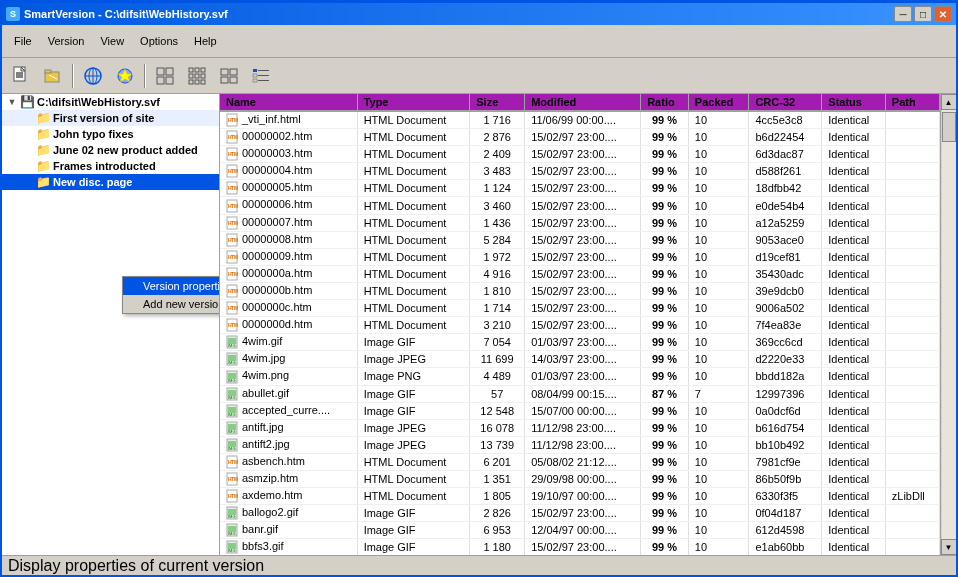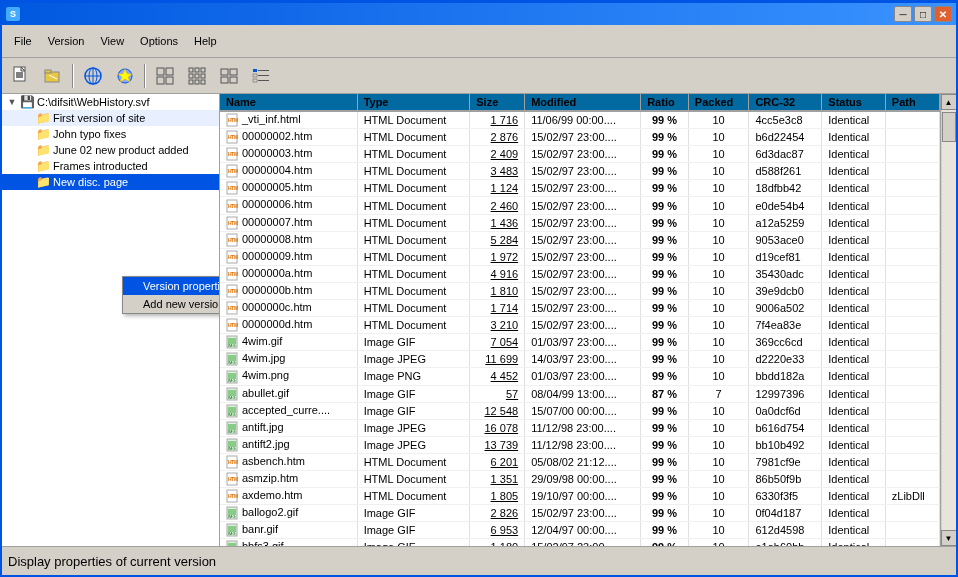--- a/index.html
+++ b/index.html
@@ -138,38 +138,38 @@
       align-items: center;
       padding: 1px 0;
       cursor: pointer;
       white-space: nowrap;
       font-size: 11px;
       user-select: none;
     }
     .tree-item.highlighted { background: #e8f0ff; }
     .tree-expand { width: 16px; display: inline-flex; align-items: center; justify-content: center; font-size: 9px; color: #555; }
     .folder-icon { margin-right: 2px; font-size: 12px; }
-    .tree-label { font-size: 11px; }
+    .tree-label { font-size: 11px; font-weight: bold; }
 
     .right-panel {
       flex: 1;
       display: flex;
       flex-direction: column;
       overflow: hidden;
       background: white;
     }
 
     .file-table {
       width: 100%;
       border-collapse: collapse;
       font-size: 11px;
     }
 
     .file-table thead tr {
-      background: #0369a1;
+      background: #a21caf;
     }
 
     .file-table th {
       border-right: 1px solid #a0a0a0;
       border-bottom: 2px solid #a0a0a0;
       padding: 2px 6px;
       text-align: left;
       font-weight: bold;
       font-size: 11px;
       white-space: nowrap;
@@ -178,32 +178,32 @@
     }
 
     .file-table td {
       border-right: 1px solid #e0e0e0;
       border-bottom: 1px solid #f0f0f0;
       padding: 1px 6px;
       white-space: nowrap;
       font-size: 11px;
     }
 
-    .td-size { text-align: right; text-decoration: underline; }
+    .td-size { text-align: center; }
     .td-ratio { text-align: center; font-weight: bold; }
-    .td-packed { text-align: center; }
+    .td-packed { text-align: left; }
 
     .status-bar {
-      height: 29px;
+      height: 20px;
       background: #d4d0c8;
       border-top: 1px solid #a0a0a0;
       display: flex;
       align-items: center;
       padding: 0 6px;
-      font-size: 13px;
+      font-size: 16px;
       flex-shrink: 0;
     }
 
     .scrollbar-v {
       width: 16px;
       background: #d4d0c8;
       border-left: 1px solid #a0a0a0;
       flex-shrink: 0;
       display: flex;
       flex-direction: column;
@@ -278,20 +278,21 @@
     }
   </style>
 </head>
 <body>
 
 <div class="window">
 
   <div class="title-bar">
     <div class="title-bar-left">
       <div class="title-icon">S</div>
+      <span>SmartVersion - C:\difsit\WebHistory.svf</span>
     </div>
     <div class="title-bar-buttons">
       <div class="title-btn min">─</div>
       <div class="title-btn max">□</div>
       <div class="title-btn close">✕</div>
     </div>
   </div>
 
   <div class="menu-bar">
     <div class="menu-item">File</div>
@@ -521,21 +522,21 @@
       <td></td>
     </tr>
                 <tr>
       <td><svg width="14" height="14" viewBox="0 0 14 14" style="vertical-align:middle;margin-right:2px">
                       <rect x="1" y="1" width="10" height="12" fill="white" stroke="#aaa" stroke-width="1"></rect>
                       <text x="2" y="9" font-size="5" fill="#e07000" font-weight="bold">H</text>
                       <text x="5" y="9" font-size="5" fill="#e07000" font-weight="bold">T</text>
                       <text x="8" y="9" font-size="5" fill="#e07000" font-weight="bold">M</text>
                     </svg>00000006.htm</td>
       <td>HTML Document</td>
-      <td class="td-size">2 460</td>
+      <td class="td-size">3 460</td>
       <td>15/02/97 23:00....</td>
       <td class="td-ratio">99 %</td>
       <td class="td-packed">10</td>
       <td>e0de54b4</td>
       <td>Identical</td>
       <td></td>
     </tr>
                 <tr>
       <td><svg width="14" height="14" viewBox="0 0 14 14" style="vertical-align:middle;margin-right:2px">
                       <rect x="1" y="1" width="10" height="12" fill="white" stroke="#aaa" stroke-width="1"></rect>
@@ -678,37 +679,37 @@
       <td>Identical</td>
       <td></td>
     </tr>
                 <tr>
       <td><svg width="14" height="14" viewBox="0 0 14 14" style="vertical-align:middle;margin-right:2px">
                       <rect x="1" y="1" width="10" height="12" fill="#ddf0dd" stroke="#aaa" stroke-width="1"></rect>
                       <rect x="2" y="3" width="8" height="6" fill="#88cc88"></rect>
                       <text x="2" y="12" font-size="4" fill="#006600">IMG</text>
                     </svg>4wim.png</td>
       <td>Image PNG</td>
-      <td class="td-size">4 452</td>
+      <td class="td-size">4 489</td>
       <td>01/03/97 23:00....</td>
       <td class="td-ratio">99 %</td>
       <td class="td-packed">10</td>
       <td>bbdd182a</td>
       <td>Identical</td>
       <td></td>
     </tr>
                 <tr>
       <td><svg width="14" height="14" viewBox="0 0 14 14" style="vertical-align:middle;margin-right:2px">
                       <rect x="1" y="1" width="10" height="12" fill="#ddf0dd" stroke="#aaa" stroke-width="1"></rect>
                       <rect x="2" y="3" width="8" height="6" fill="#88cc88"></rect>
                       <text x="2" y="12" font-size="4" fill="#006600">IMG</text>
                     </svg>abullet.gif</td>
       <td>Image GIF</td>
       <td class="td-size">57</td>
-      <td>08/04/99 13:00....</td>
+      <td>08/04/99 00:15....</td>
       <td class="td-ratio">87 %</td>
       <td class="td-packed">7</td>
       <td>12997396</td>
       <td>Identical</td>
       <td></td>
     </tr>
                 <tr>
       <td><svg width="14" height="14" viewBox="0 0 14 14" style="vertical-align:middle;margin-right:2px">
                       <rect x="1" y="1" width="10" height="12" fill="#ddf0dd" stroke="#aaa" stroke-width="1"></rect>
                       <rect x="2" y="3" width="8" height="6" fill="#88cc88"></rect>

